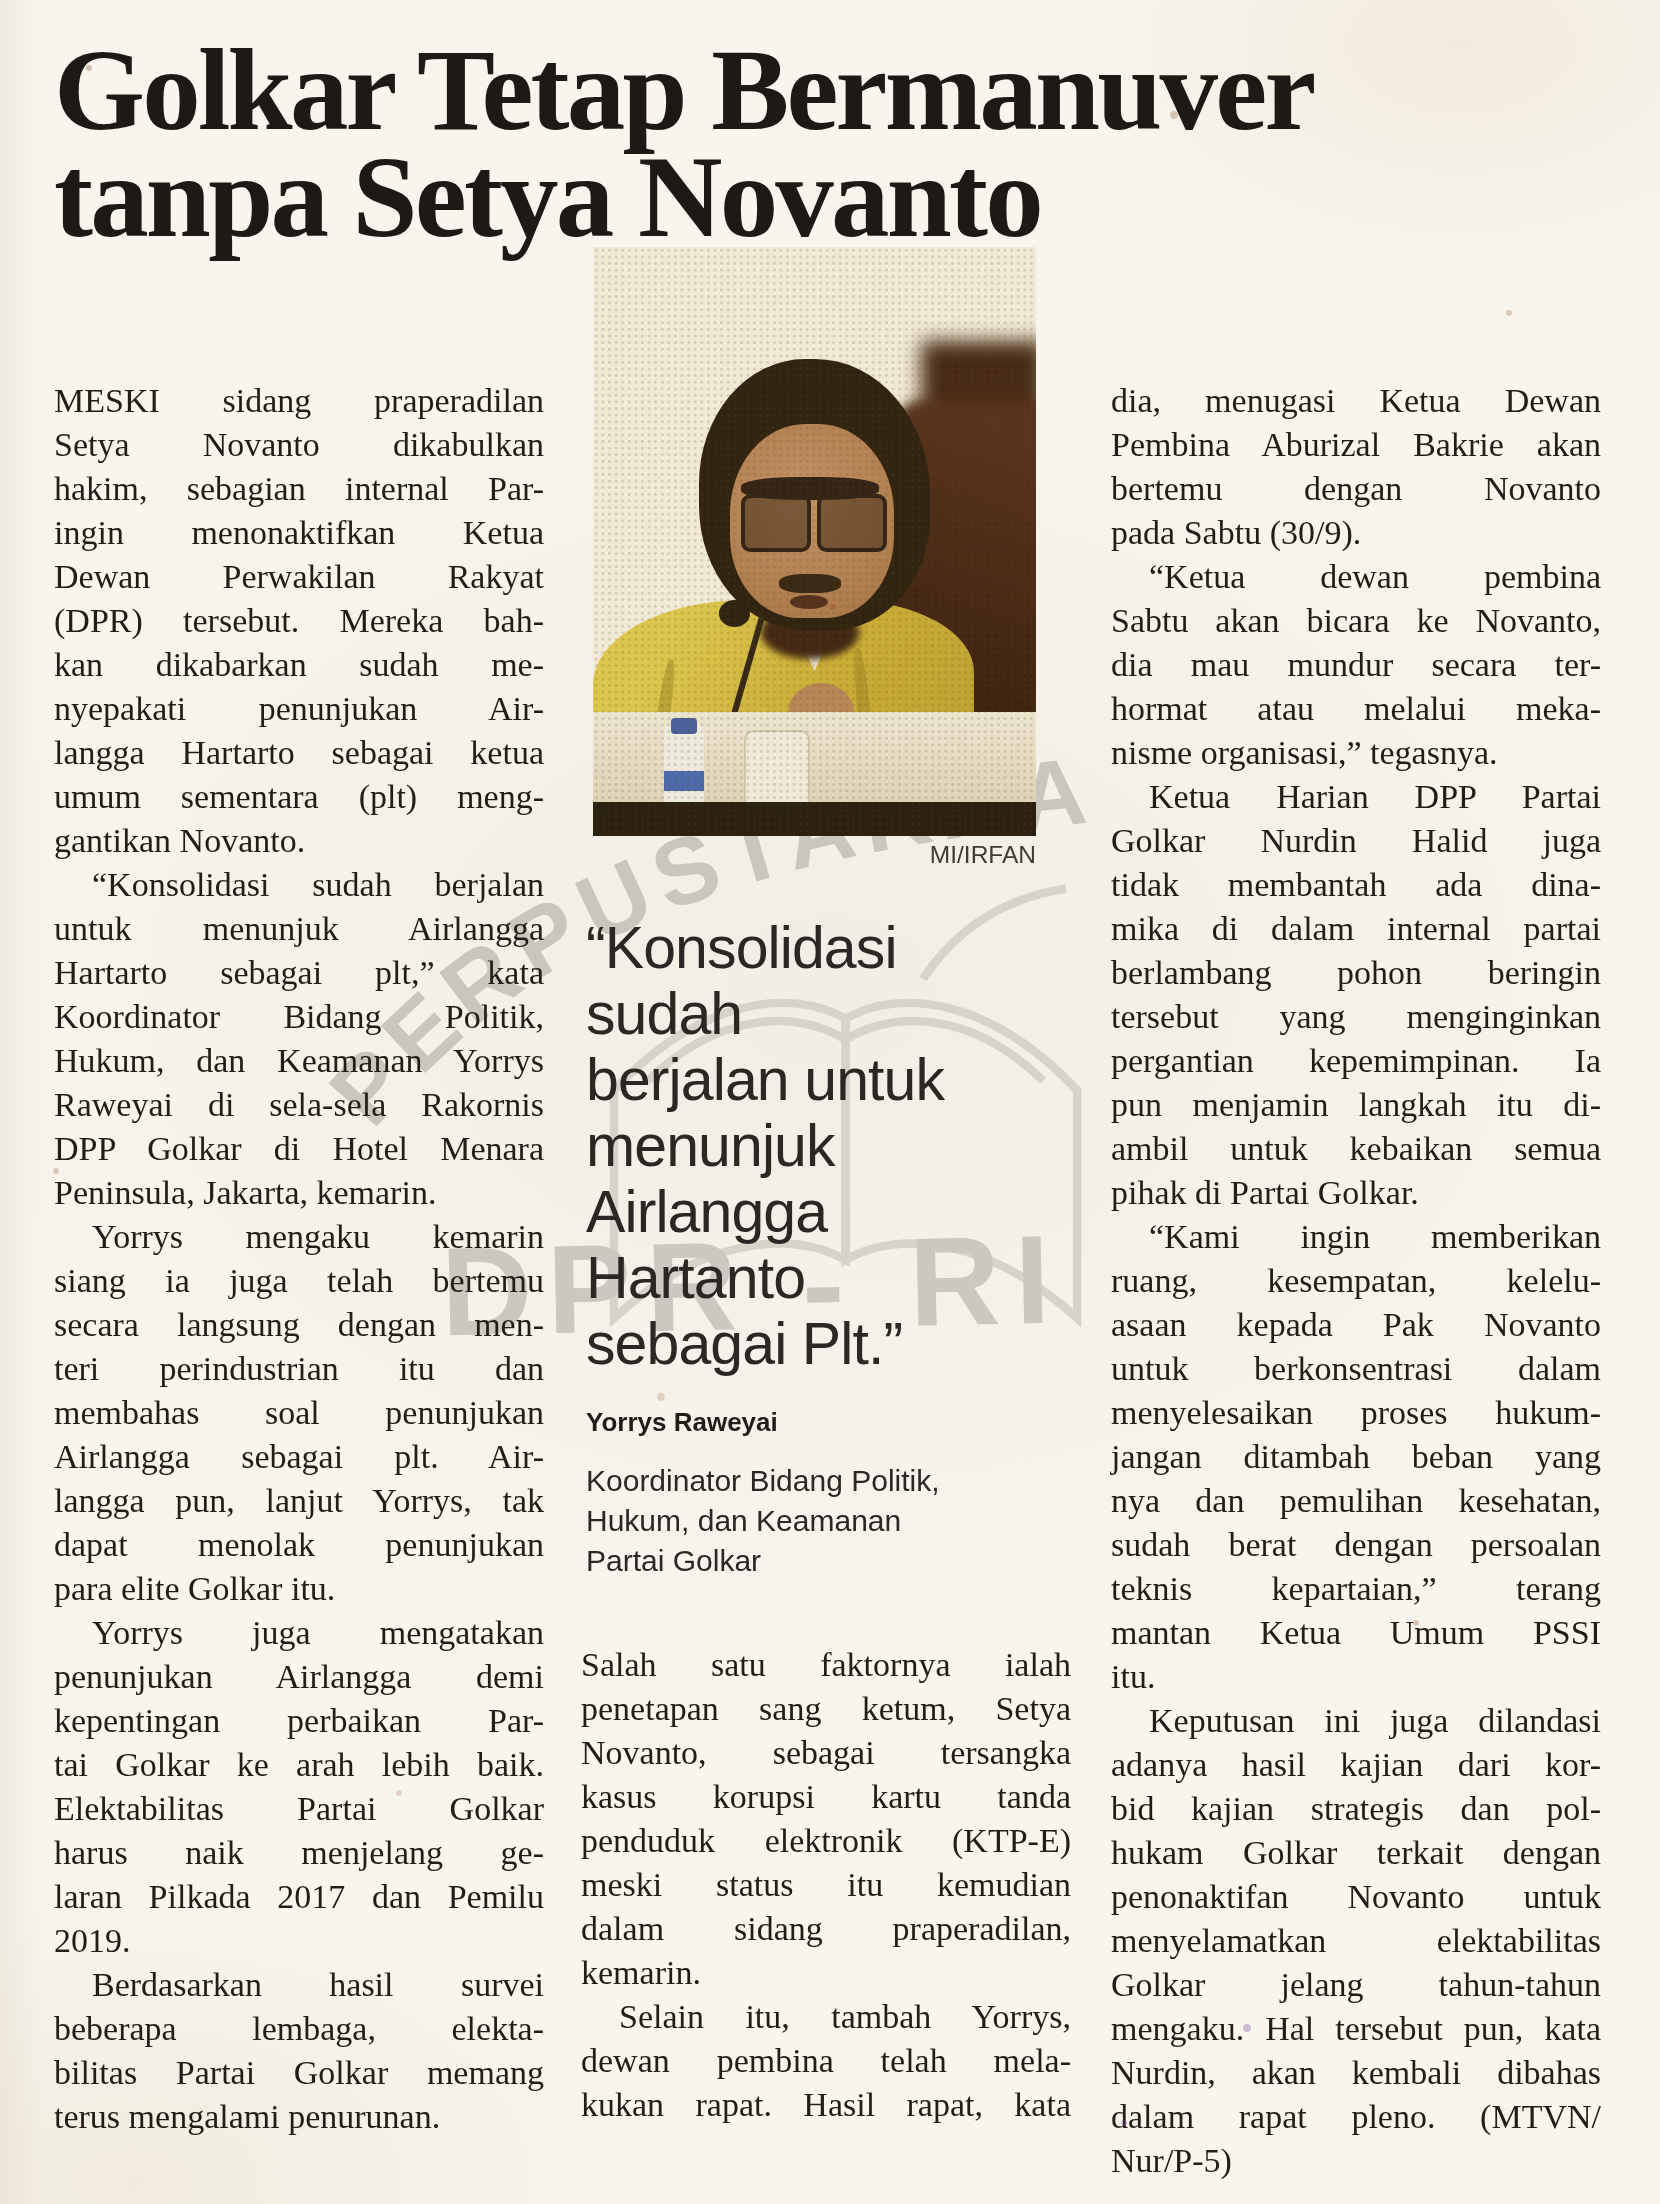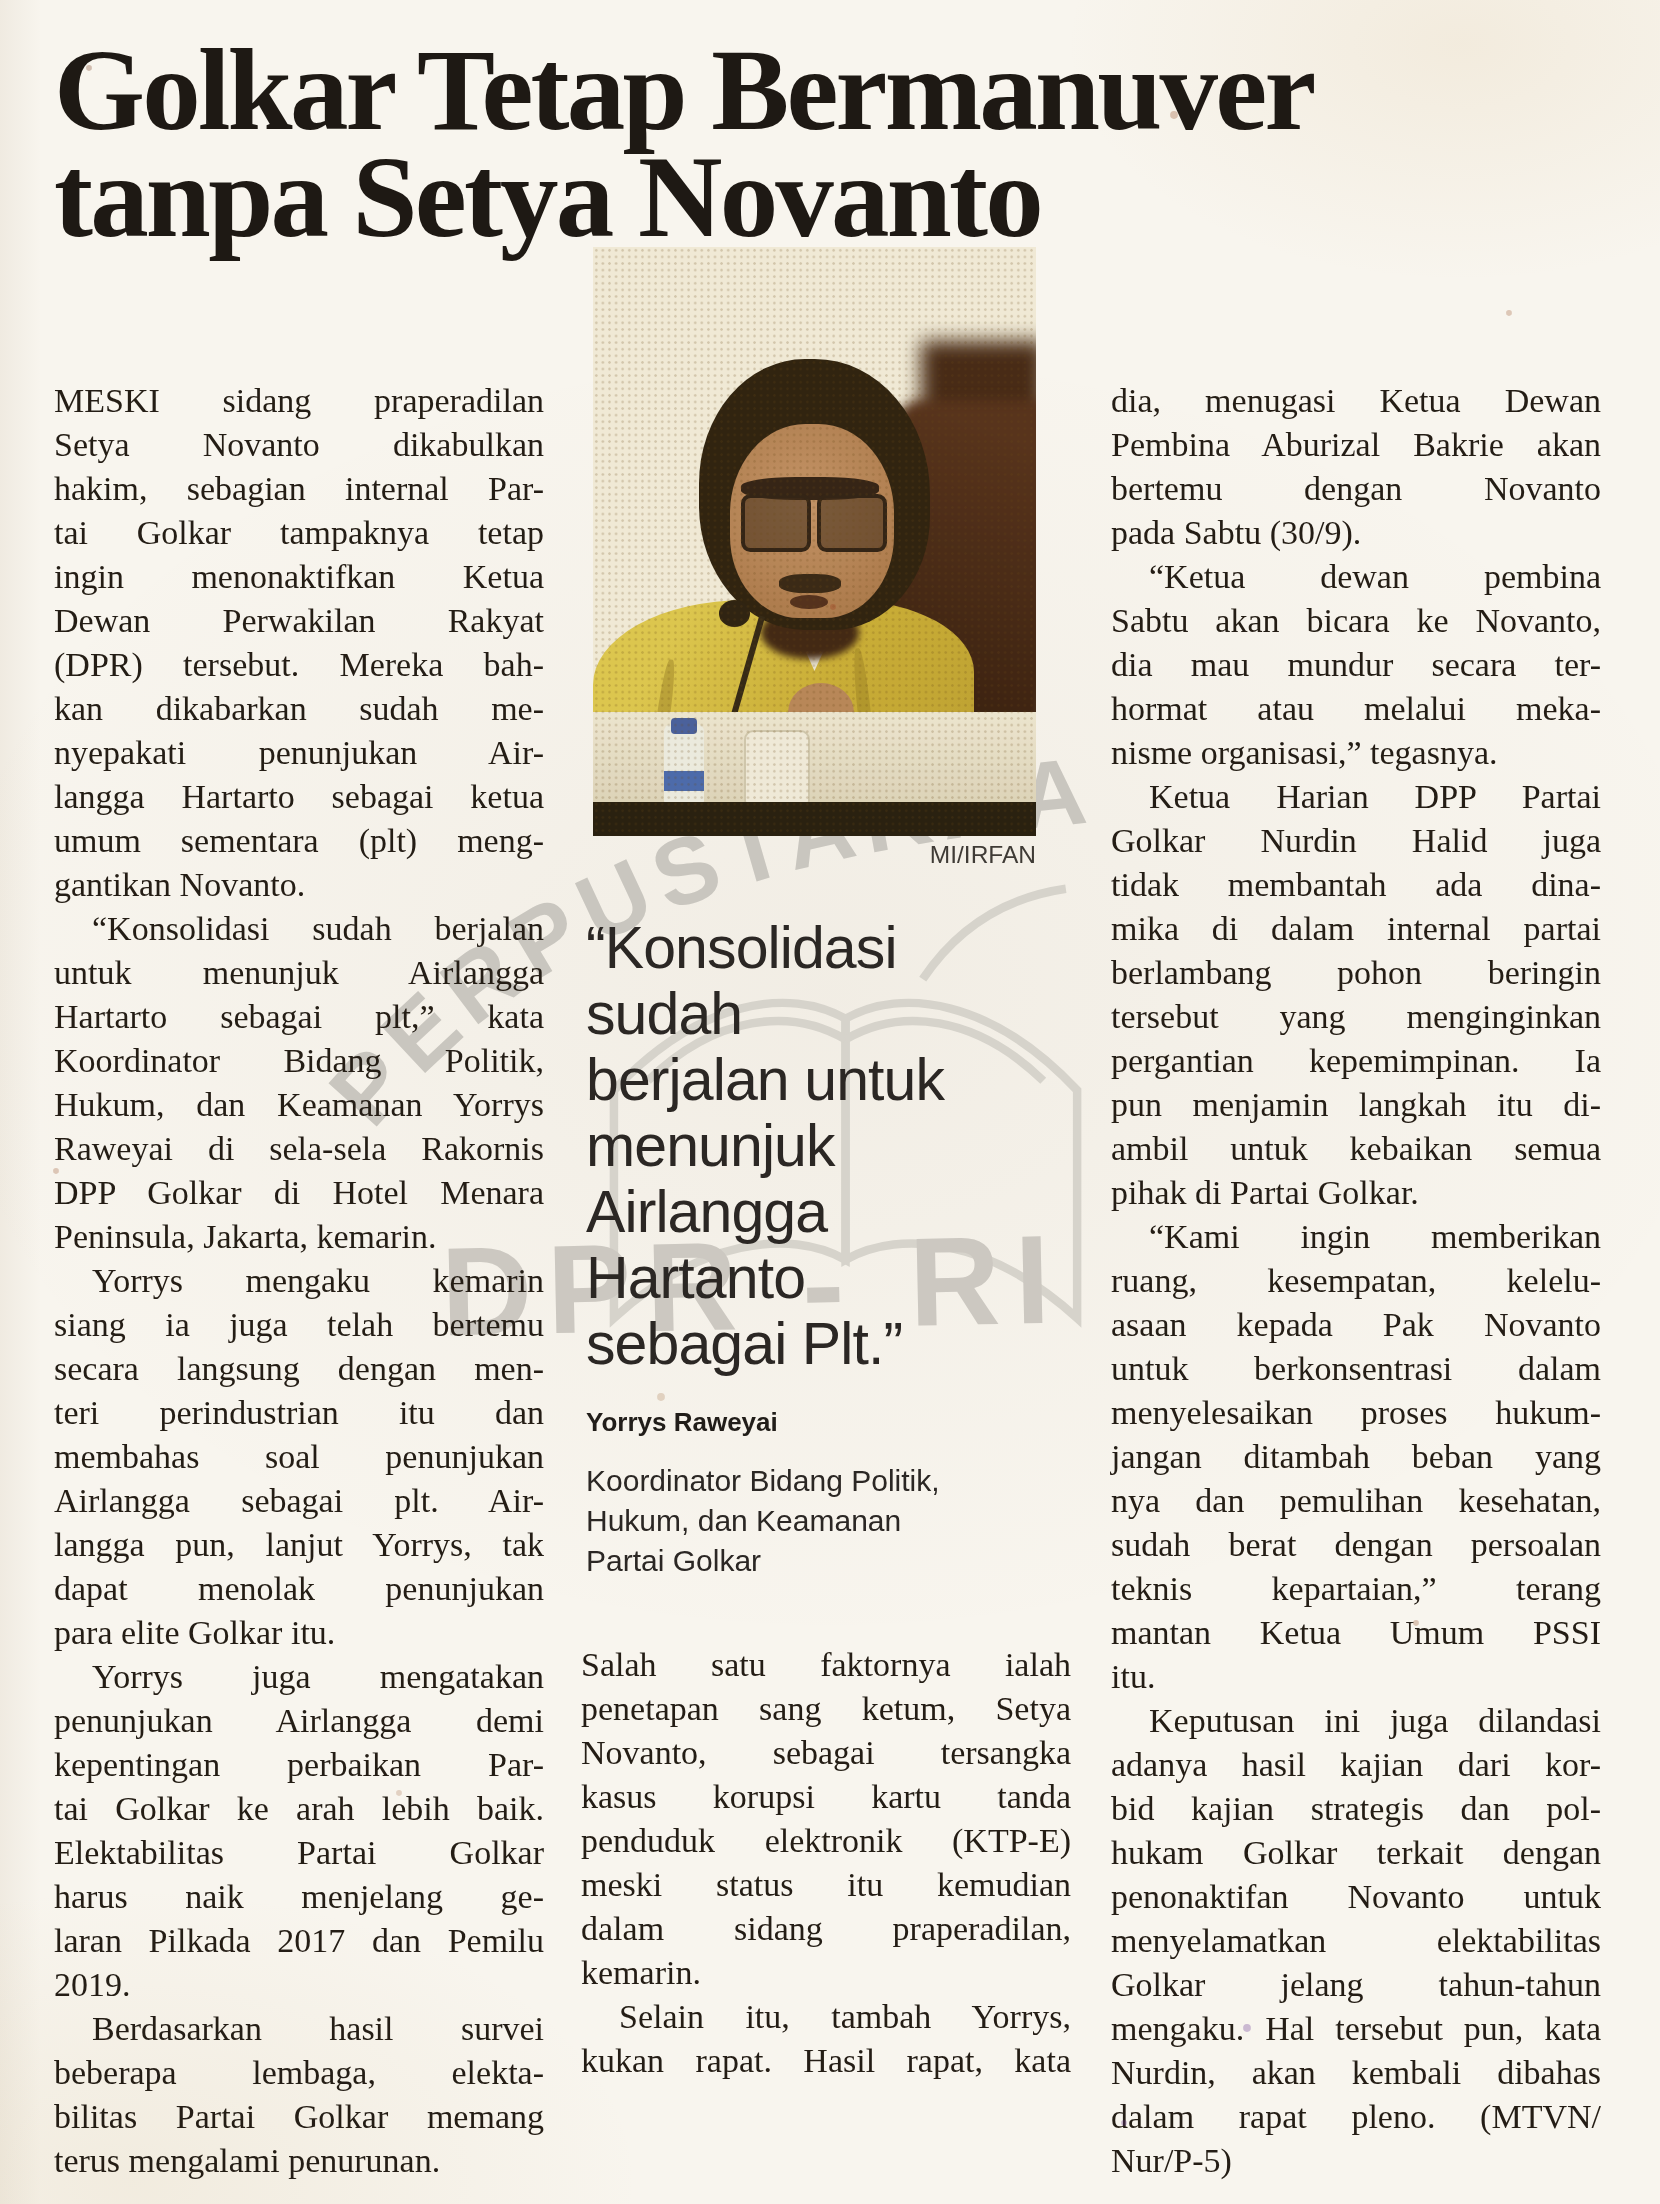--- a/index.html
+++ b/index.html
@@ -147,21 +147,20 @@
       <div class="rline">Koordinator Bidang Politik,</div>
       <div class="rline">Hukum, dan Keamanan</div>
       <div class="rline">Partai Golkar</div>
     </div>
 
   <div class="col" id="col1">
       <div>
         <div class="line j">MESKI sidang praperadilan</div>
         <div class="line j">Setya Novanto dikabulkan</div>
         <div class="line j">hakim, sebagian internal Par-</div>
-        <div class="line j">tai Golkar tampaknya tetap</div>
         <div class="line j">ingin menonaktifkan Ketua</div>
         <div class="line j">Dewan Perwakilan Rakyat</div>
         <div class="line j">(DPR) tersebut. Mereka bah-</div>
         <div class="line j">kan dikabarkan sudah me-</div>
         <div class="line j">nyepakati penunjukan Air-</div>
         <div class="line j">langga Hartarto sebagai ketua</div>
         <div class="line j">umum sementara (plt) meng-</div>
         <div class="line last">gantikan Novanto.</div>
       </div>
       <div>
@@ -208,20 +207,21 @@
         <div class="line j">penetapan sang ketum, Setya</div>
         <div class="line j">Novanto, sebagai tersangka</div>
         <div class="line j">kasus korupsi kartu tanda</div>
         <div class="line j">penduduk elektronik (KTP-E)</div>
         <div class="line j">meski status itu kemudian</div>
         <div class="line j">dalam sidang praperadilan,</div>
         <div class="line last">kemarin.</div>
       </div>
       <div>
         <div class="line j indent">Selain itu, tambah Yorrys,</div>
+        <div class="line j">dewan pembina telah mela-</div>
         <div class="line j">kukan rapat. Hasil rapat, kata</div>
       </div>
     </div>
   <div class="col" id="col3">
       <div>
         <div class="line j">dia, menugasi Ketua Dewan</div>
         <div class="line j">Pembina Aburizal Bakrie akan</div>
         <div class="line j">bertemu dengan Novanto</div>
         <div class="line last">pada Sabtu (30/9).</div>
       </div>

